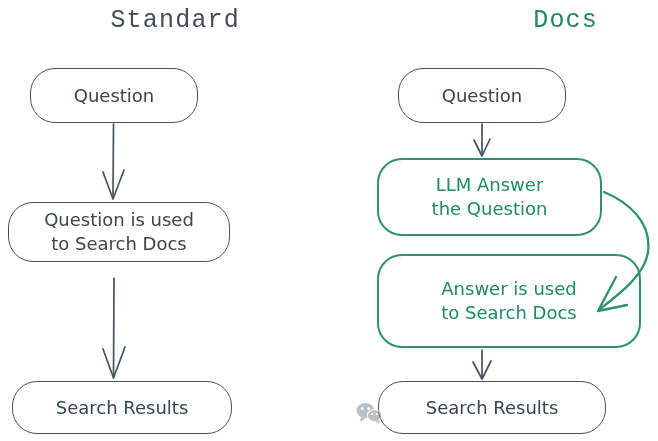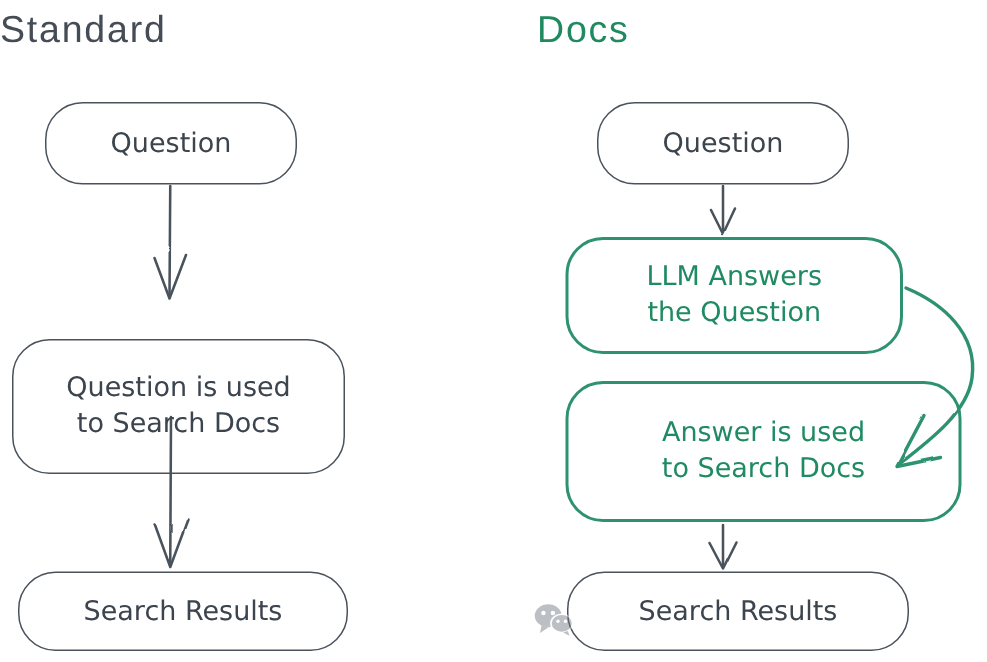--- a/index.html
+++ b/index.html
@@ -17,26 +17,26 @@
 
   #canvas {
     position: absolute;
     left: 0; top: 0;
     width: 658px;
     height: 441px;
   }
 
   .col-title {
     position: absolute;
-    font-family: Liberation Sans, sans-serif;
+    font-family: Liberation Mono, monospace;
     font-size: 25px;
     font-weight: 400;
     letter-spacing: 1.2px;
     white-space: nowrap;
-    text-align: left;
+    text-align: right;
   }
   #title-standard {
     left: 0; top: 6px; width: 240px;
     color: #454C56;
   }
   #title-hyde {
     left: 358px; top: 6px; width: 240px;
     color: #1E8A5E;
   }
 
@@ -62,21 +62,21 @@
     color: #1F8A63;
   }
   .node .label {
     display: block;
     width: 100%;
     white-space: pre-line;
   }
 
   
   #n-l-question   { left: 30px;  top: 68px;  width: 168px; height: 55px; font-size: 18px; }
-  #n-l-search     { left: 8px;   top: 202px; width: 222px; height: 90px; font-size: 18px; margin-top: 24px; }
+  #n-l-search     { left: 8px;   top: 202px; width: 222px; height: 60px; font-size: 18px; }
   #n-l-results    { left: 12px;  top: 381px; width: 220px; height: 53px; font-size: 18px; }
 
   
   #n-r-question   { left: 398px; top: 68px;  width: 168px; height: 55px; font-size: 18px; }
   #n-r-llm        { left: 377px; top: 158px; width: 225px; height: 78px; font-size: 18px; }
   #n-r-answer     { left: 377px; top: 254px; width: 264px; height: 94px; font-size: 18px; }
   #n-r-results    { left: 378px; top: 381px; width: 228px; height: 53px; font-size: 18px; }
 
   
   #watermark {
@@ -154,21 +154,21 @@
 
 <div class="node dark" id="n-l-results">
   <span class="label">Search Results</span>
 </div>
 
 <div class="node dark" id="n-r-question">
   <span class="label">Question</span>
 </div>
 
 <div class="node green" id="n-r-llm">
-  <span class="label">LLM Answers
+  <span class="label">LLM Answer
 the Question</span>
 </div>
 
 <div class="node green" id="n-r-answer">
   <span class="label">Answer is used
 to Search Docs</span>
 </div>
 
 <div class="node dark" id="n-r-results">
   <span class="label">Search Results</span>

